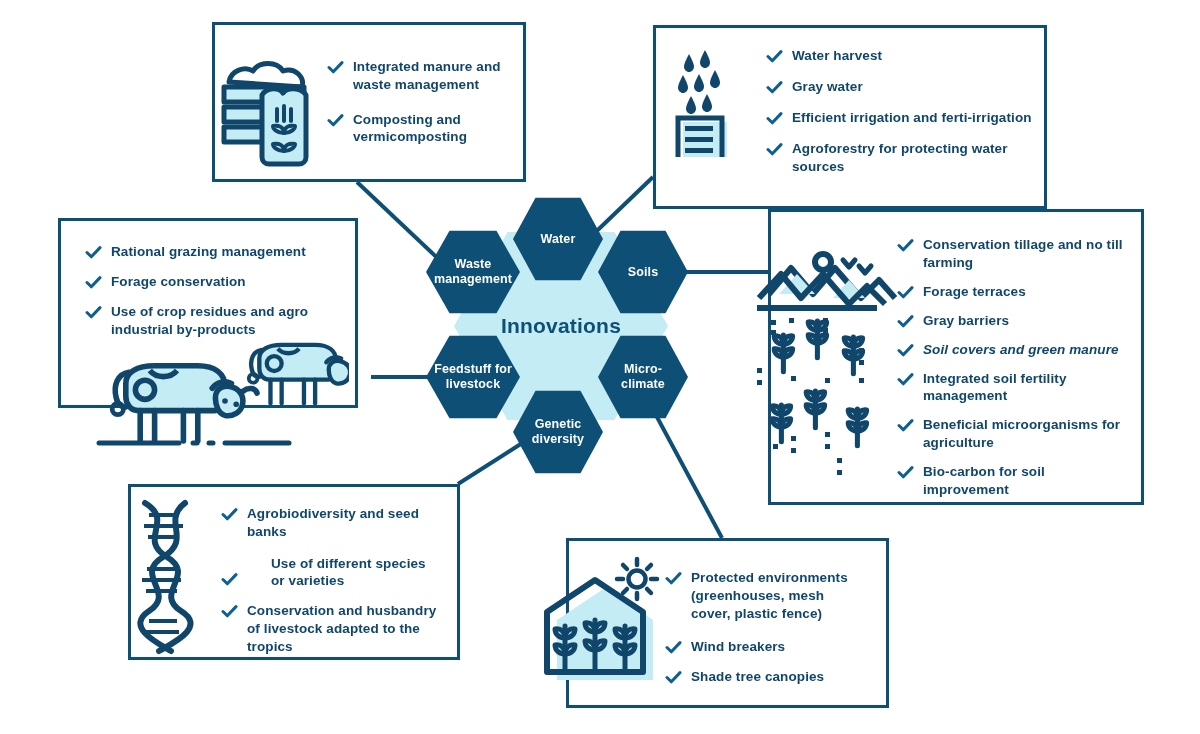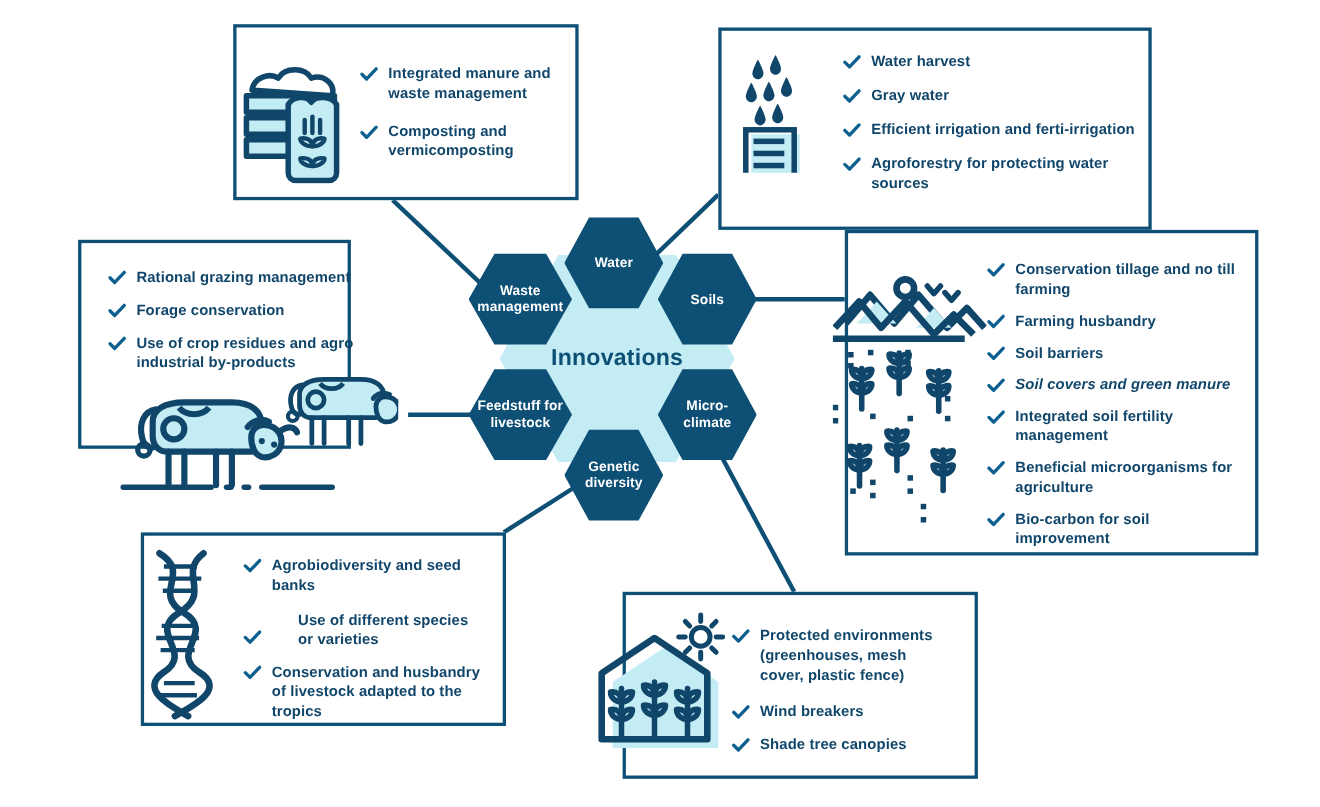--- a/index.html
+++ b/index.html
@@ -209,21 +209,21 @@
         <span class="tick">
           <svg viewBox="0 0 17 17" width="17" height="17">
               <path d="M2 8.5 L6.3 12.8 L15 3.6" fill="none" stroke="currentColor" stroke-width="3" stroke-linecap="round" stroke-linejoin="round"></path>
             </svg>
         </span>
         <span class="li-text" style="max-width:232px; display:inline-block;">Agroforestry for protecting water sources</span>
       </li>
     </ul>
   </div>
 
-  <div class="box" style="left:71px; top:218px; width:248px; height:190px;">
+  <div class="box" style="left:58px; top:218px; width:300px; height:190px;">
     <ul class="list" style="left:24px; top:22px; width:250px;">
       <li class="li" style="margin-bottom:12px;">
         <span class="tick">
           <svg viewBox="0 0 17 17" width="17" height="17">
               <path d="M2 8.5 L6.3 12.8 L15 3.6" fill="none" stroke="currentColor" stroke-width="3" stroke-linecap="round" stroke-linejoin="round"></path>
             </svg>
         </span>
         <span class="li-text">Rational grazing management</span>
       </li>
       <li class="li" style="margin-bottom:12px;">
@@ -382,29 +382,29 @@
             </svg>
         </span>
         <span class="li-text">Conservation tillage and no till farming</span>
       </li>
       <li class="li" style="margin-bottom:11px;">
         <span class="tick">
           <svg viewBox="0 0 17 17" width="17" height="17">
               <path d="M2 8.5 L6.3 12.8 L15 3.6" fill="none" stroke="currentColor" stroke-width="3" stroke-linecap="round" stroke-linejoin="round"></path>
             </svg>
         </span>
-        <span class="li-text">Farming husbandry</span>
+        <span class="li-text">Forage terraces</span>
       </li>
       <li class="li" style="margin-bottom:11px;">
         <span class="tick">
           <svg viewBox="0 0 17 17" width="17" height="17">
               <path d="M2 8.5 L6.3 12.8 L15 3.6" fill="none" stroke="currentColor" stroke-width="3" stroke-linecap="round" stroke-linejoin="round"></path>
             </svg>
         </span>
-        <span class="li-text">Soil barriers</span>
+        <span class="li-text">Gray barriers</span>
       </li>
       <li class="li" style="margin-bottom:11px;font-style:italic;">
         <span class="tick">
           <svg viewBox="0 0 17 17" width="17" height="17">
               <path d="M2 8.5 L6.3 12.8 L15 3.6" fill="none" stroke="currentColor" stroke-width="3" stroke-linecap="round" stroke-linejoin="round"></path>
             </svg>
         </span>
         <span class="li-text">Soil covers and green manure</span>
       </li>
       <li class="li" style="margin-bottom:11px;">

